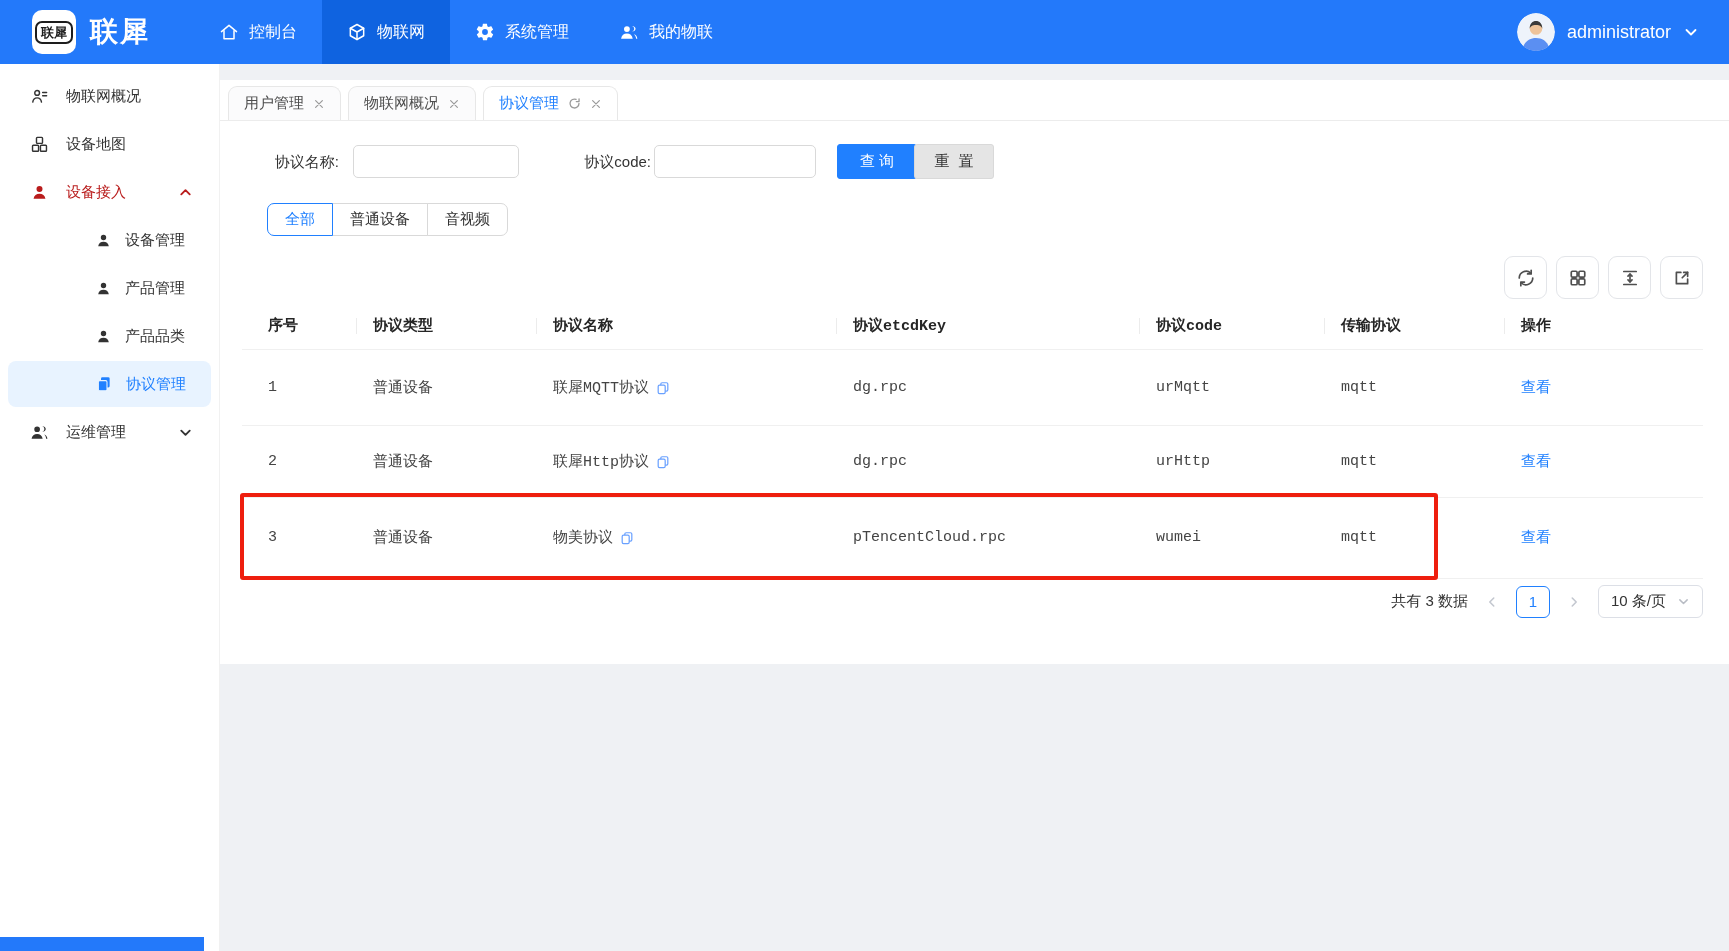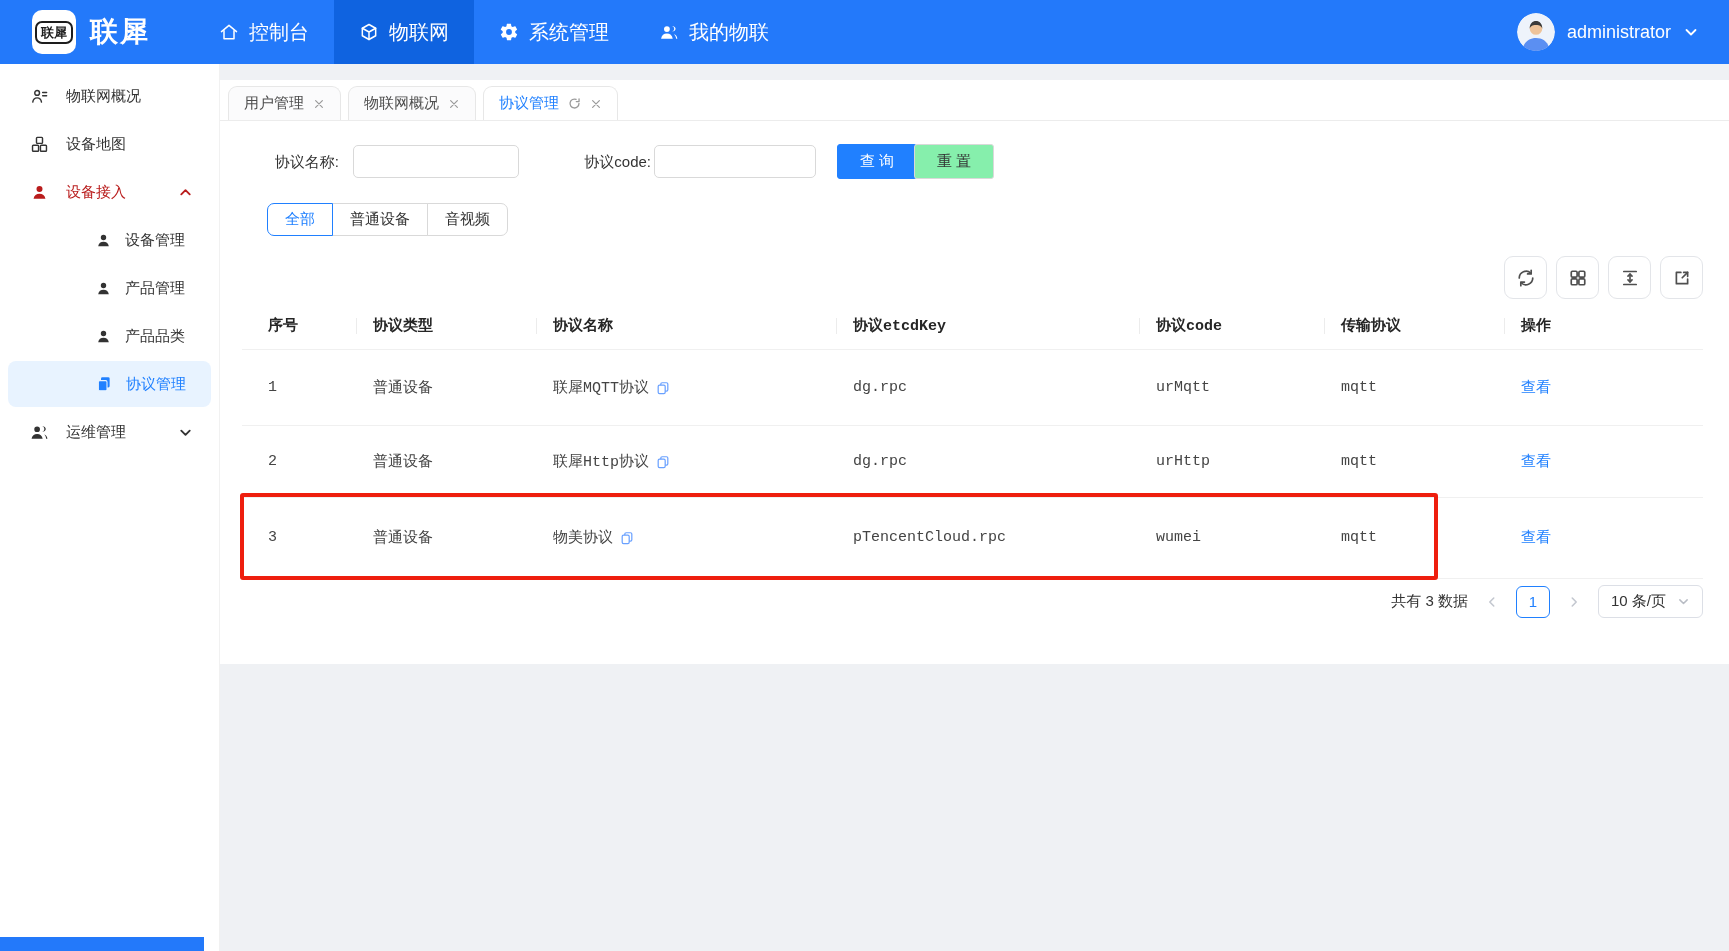--- a/index.html
+++ b/index.html
@@ -17,21 +17,21 @@
   .header {
     position:absolute; left:0; top:0; width:1729px; height:64px;
     background:#2379fa; display:flex; align-items:center; color:#fff; z-index:20;
   }
   .logo-box { width:44px; height:44px; border-radius:10px; background:#fff;
     display:flex; align-items:center; justify-content:center; margin-left:32px; flex:none;}
   .logo-inner { border:2px solid #1d1d1d; border-radius:7px; color:#1d1d1d;
     font-weight:700; font-size:13px; padding:3px 4px; line-height:1; }
   .brand { font-size:28px; font-weight:700; margin:0 44px 0 14px; letter-spacing:2px;}
   .nav-item { height:64px; display:flex; align-items:center; gap:10px; padding:16px 25px;
-    font-size:20px; cursor:pointer; }
+    font-size:16px; cursor:pointer; }
   .nav-item.active { background:#0f63e0; }
   .header-user { margin-left:auto; display:flex; align-items:center; gap:12px;
     margin-right:30px; font-size:18px; cursor:pointer;}
   .avatar { width:38px; height:38px; border-radius:50%; overflow:hidden; flex:none;}
 
   
   .sidebar { position:absolute; left:0; top:64px; width:220px; height:887px;
     background:#fff; border-right:1px solid #f1f1f1; z-index:10; }
   .side-list { padding-top:8px; }
   .s-item { height:48px; display:flex; align-items:center; font-size:15px; color:#333;
@@ -59,21 +59,21 @@
 
   .f-label { position:absolute; top:23px; height:35px; line-height:35px;
     font-size:15px; color:#333; text-align:right; }
   .f-input { position:absolute; top:24px; height:33px; border:1px solid #d9d9d9;
     border-radius:5px; background:#fff; padding:0 10px; font-size:14px; outline:none;
     font-family:inherit;}
   .btn { position:absolute; top:23px; height:35px; width:80px; border-radius:3px;
     font-size:15px; display:flex; align-items:center; justify-content:center;
     cursor:pointer; border:1px solid transparent; font-family:inherit;}
   .btn-search { background:#2080ff; color:#fff; border-color:#2080ff;}
-  .btn-reset { background:#86efac; color:#333; border-color:#d9d9d9;}
+  .btn-reset { background:#e5e5e5; color:#333; border-color:#d9d9d9;font-family:Liberation Mono, monospace;}
 
   .seg { position:absolute; top:82px; left:31px; display:flex; }
   .seg-btn { height:33px; padding:0 17px; border:1px solid #d9d9d9; background:#fff;
     font-size:15px; color:#333; display:flex; align-items:center; margin-left:-1px;
     cursor:pointer; position:relative; font-family:inherit;}
   .seg-btn:first-child { border-radius:7px 0 0 7px; margin-left:16px; }
   .seg-btn:last-child { border-radius:0 7px 7px 0; }
   .seg-btn.active { color:#2080ff; border-color:#2080ff; z-index:2; }
 
   .toolbar { position:absolute; top:135px; right:26px; display:flex; gap:9px; }

